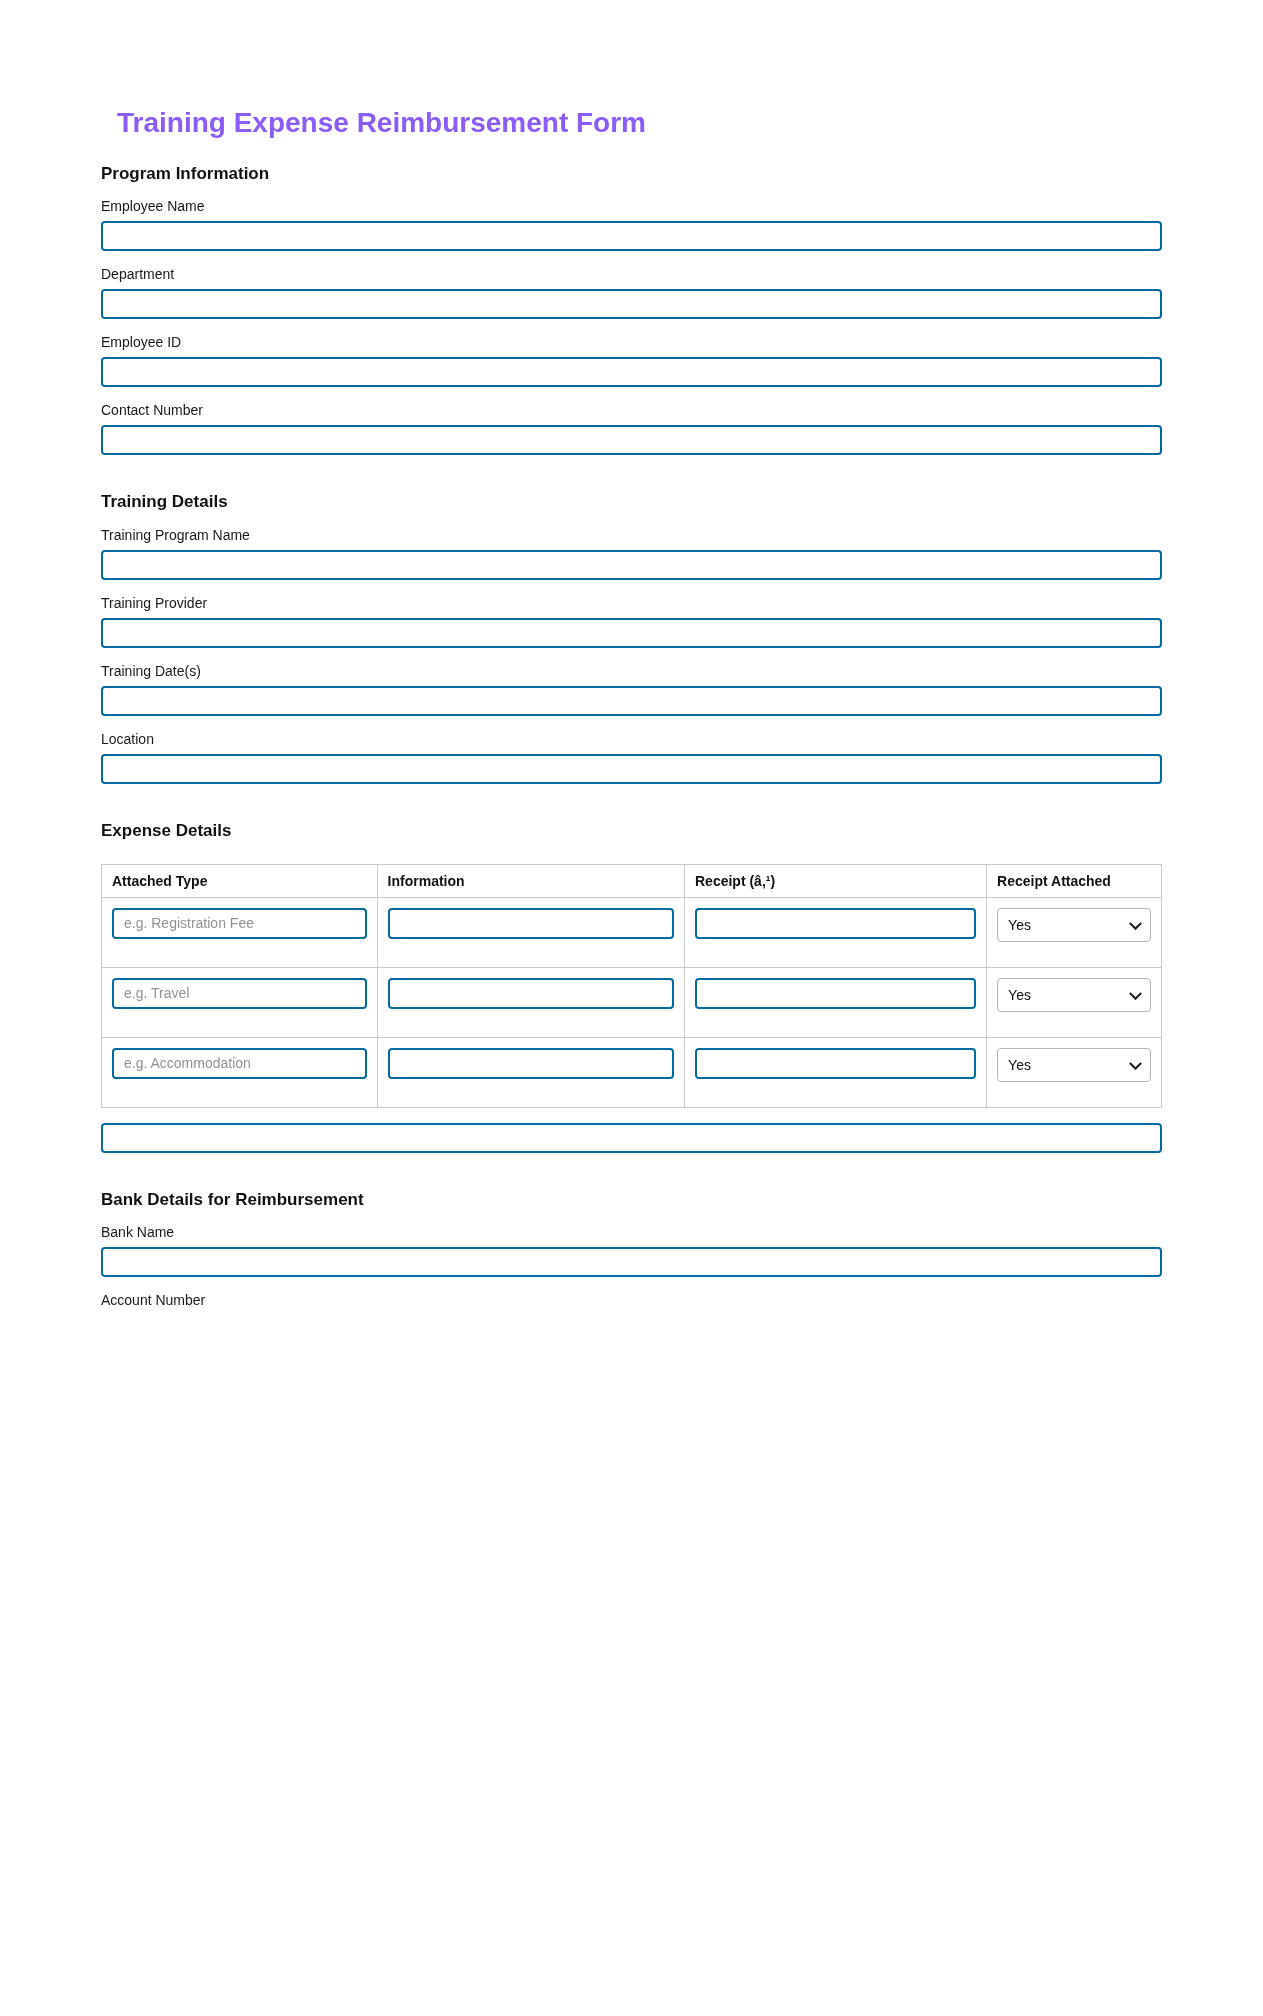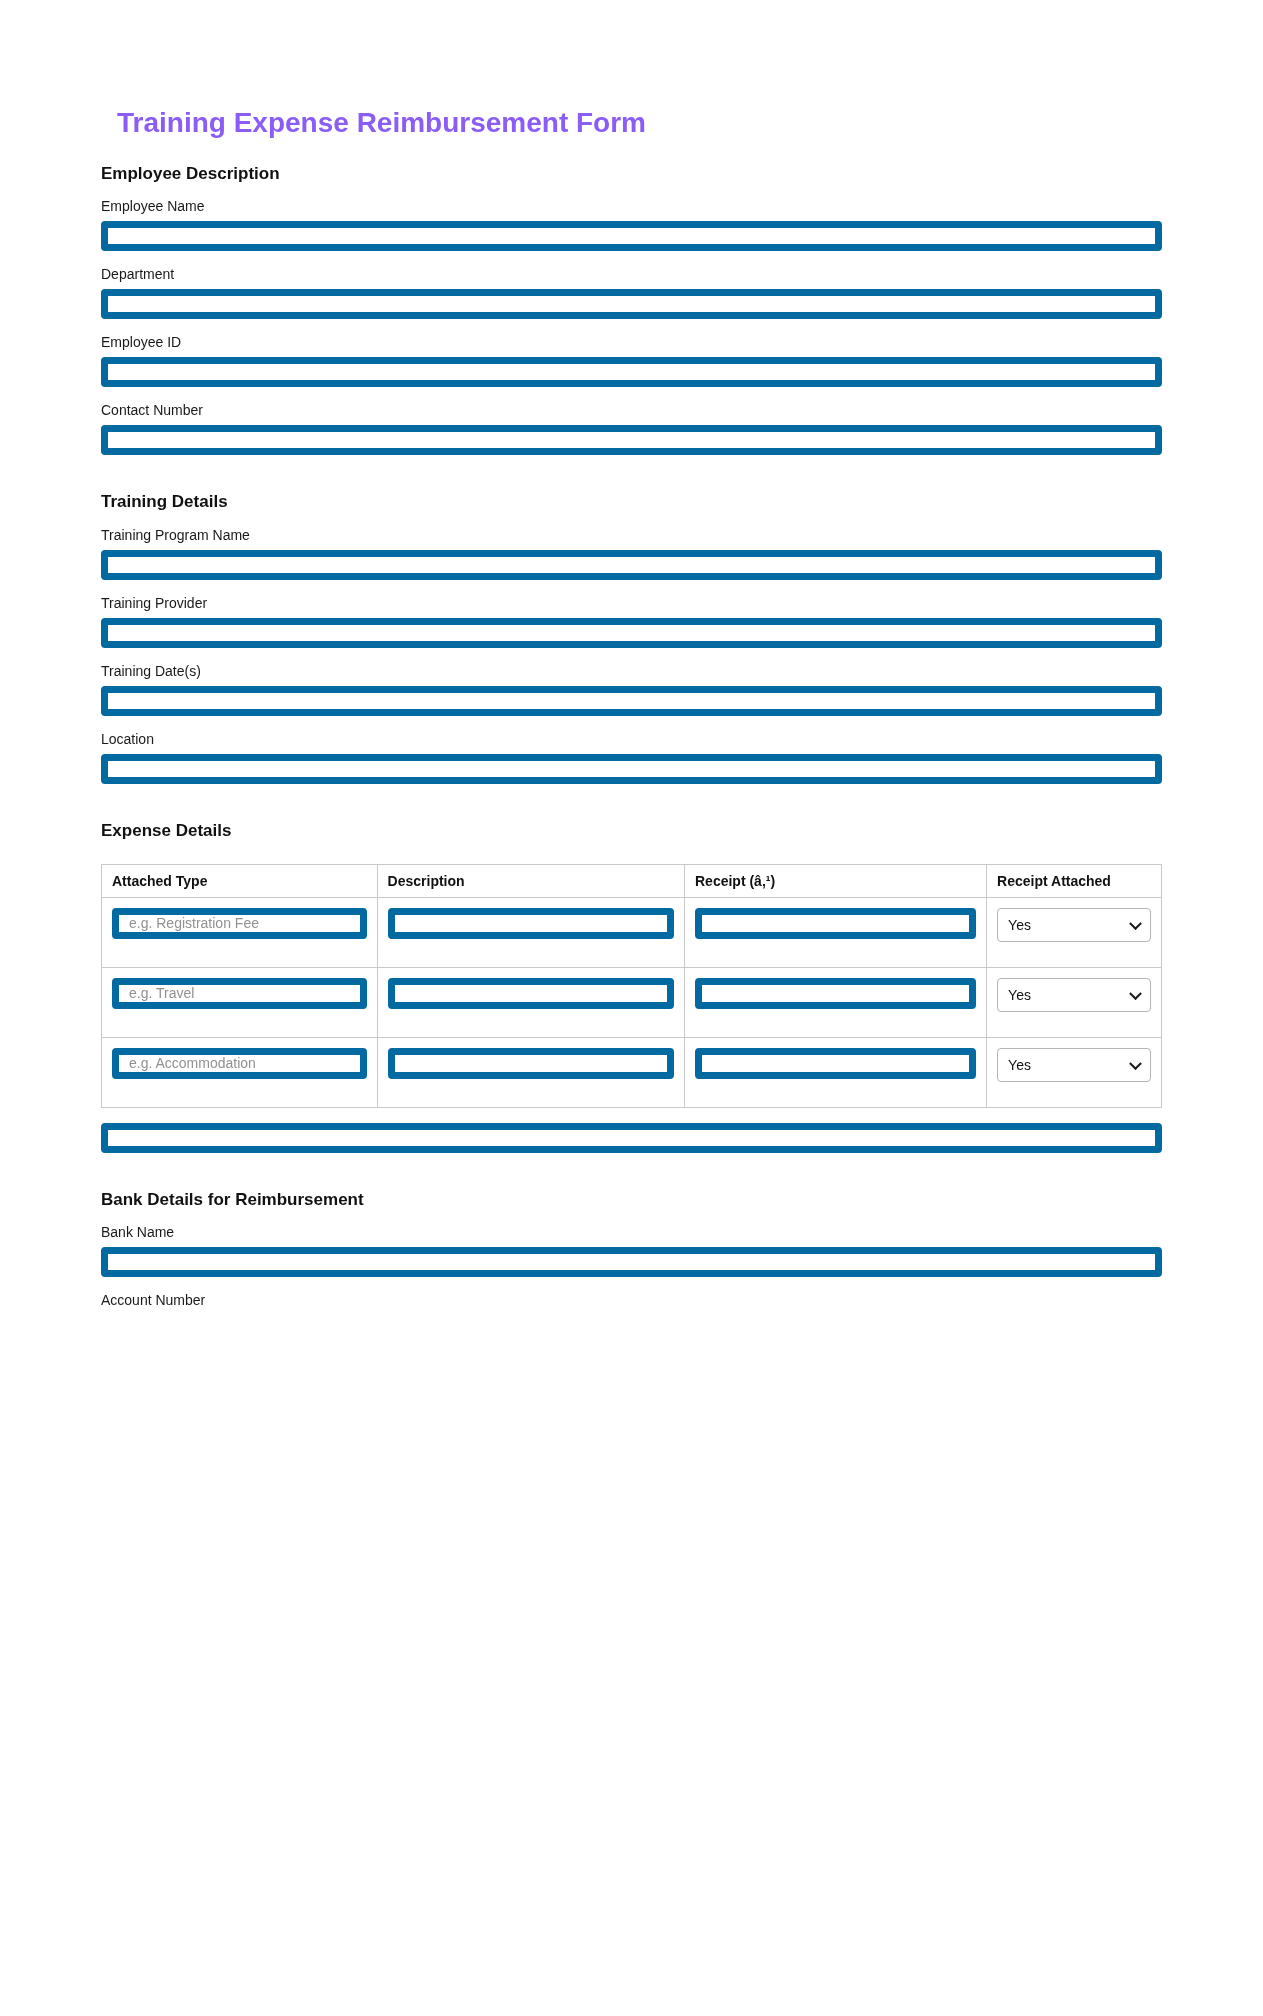--- a/index.html
+++ b/index.html
@@ -15,21 +15,21 @@
   .section { margin-top: 37px; }
   .section.first { margin-top: 24px; }
   .section-heading { font-size: 17px; line-height: 1.2; font-weight: 700; margin: 0 0 14px 0; color: #111; }
 
   .field { margin-top: 15px; }
   .section-heading + .field { margin-top: 14px; }
   .field-label { display: block; font-size: 14px; line-height: 1.15; margin-bottom: 7px; color: #1a1a1a; }
 
   .text-input {
     display: block; width: 100%; box-sizing: border-box;
-    height: 30px; border: 7px solid #0369a1; border-radius: 4px;
+    height: 30px; border: 2px solid #0369a1; border-radius: 4px;
     padding: 0 10px; font-size: 14px; font-family: inherit;
     color: #1a1a1a; background: #fff; outline: none;
   }
   .text-input::placeholder { color: #919191; }
 
   table.expense-table {
     width: 100%; border-collapse: collapse; table-layout: fixed;
     margin-top: 22px; background: #fff;
   }
   .expense-table th, .expense-table td { border: 1px solid #c9c9c9; }
@@ -57,21 +57,21 @@
   }
 </style>
 </head>
 <body>
 
 <div class="container">
 
   <h1 class="form-title">Training Expense Reimbursement Form</h1>
 
   <div class="section first">
-    <h2 class="section-heading">Employee Description</h2>
+    <h2 class="section-heading">Program Information</h2>
 
     <div class="field">
       <label class="field-label">Employee Name</label>
       <input type="text" class="text-input" value="" style="">
     </div>
 
     <div class="field">
       <label class="field-label">Department</label>
       <input type="text" class="text-input" value="" style="">
     </div>
@@ -117,21 +117,21 @@
     <table class="expense-table">
       <colgroup>
         <col style="width:26%">
         <col style="width:29%">
         <col style="width:28.5%">
         <col style="width:16.5%">
       </colgroup>
       <thead>
         <tr>
           <th>Attached Type</th>
-          <th>Description</th>
+          <th>Information</th>
           <th>Receipt (â‚¹)</th>
           <th>Receipt Attached</th>
         </tr>
       </thead>
       <tbody>
         <tr>
           <td>
               <input type="text" class="text-input" placeholder="e.g. Registration Fee" style="">
             </td>
           <td>

